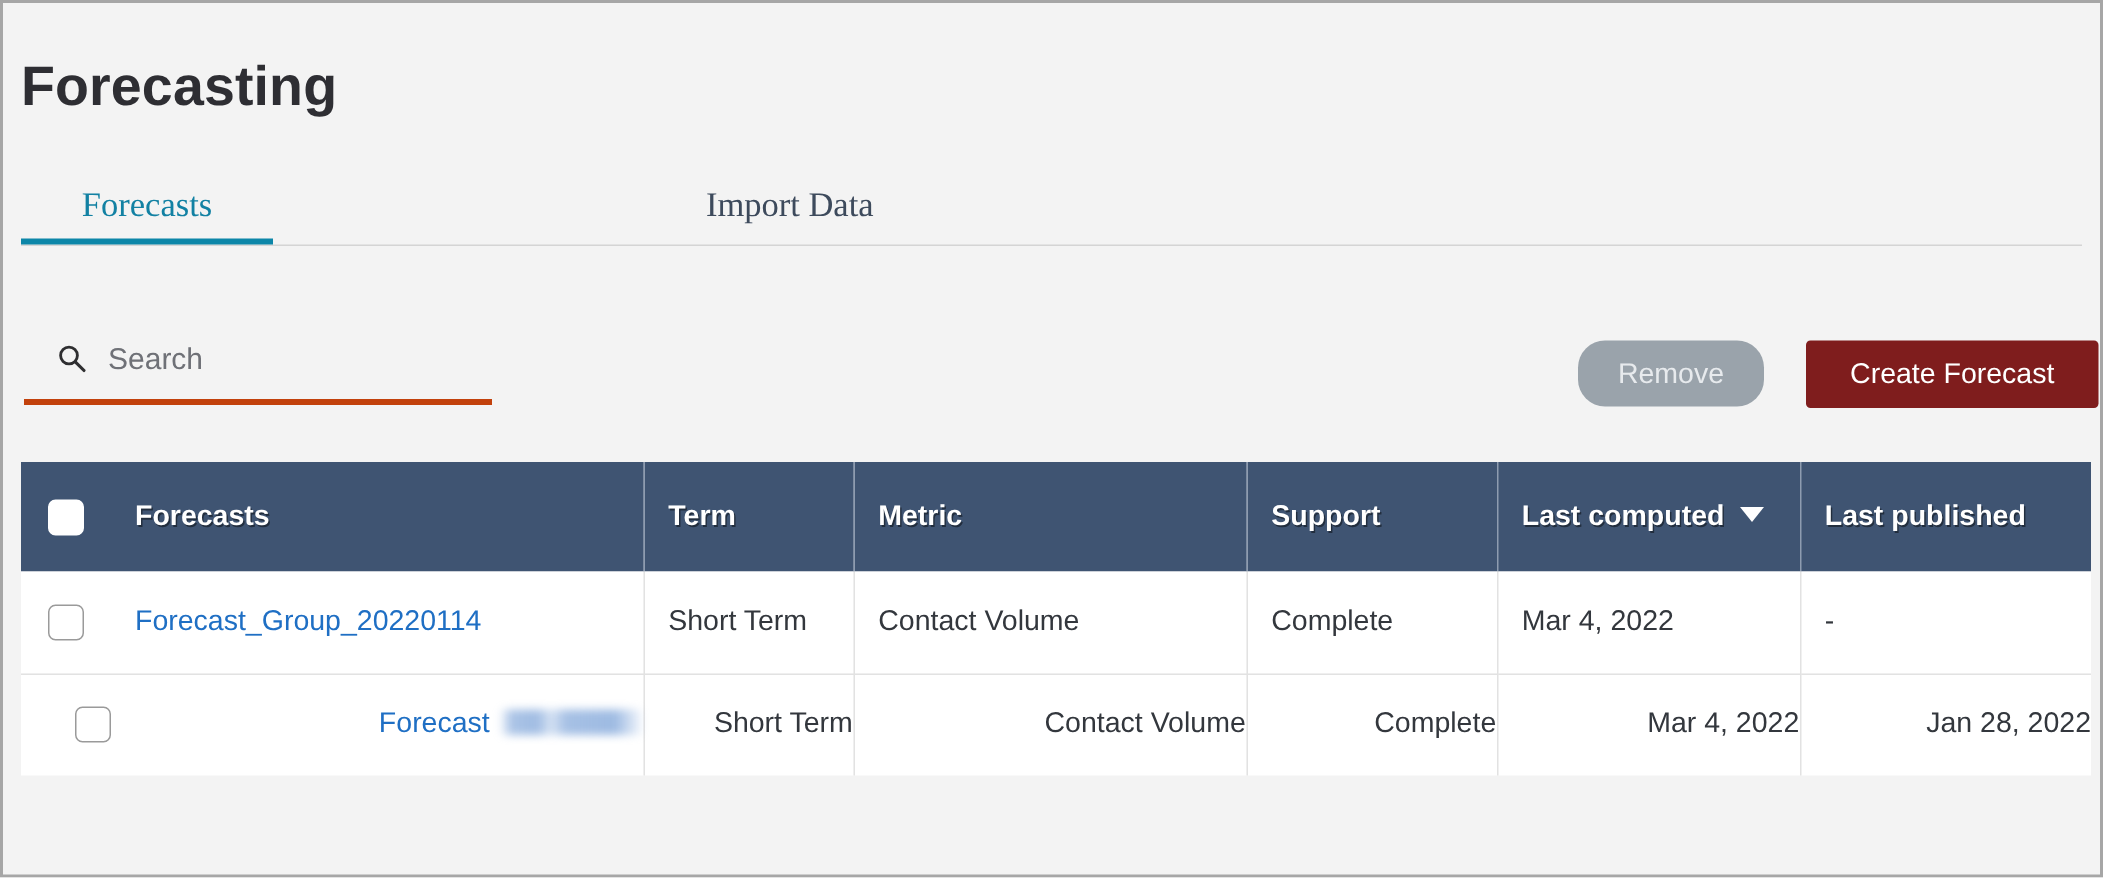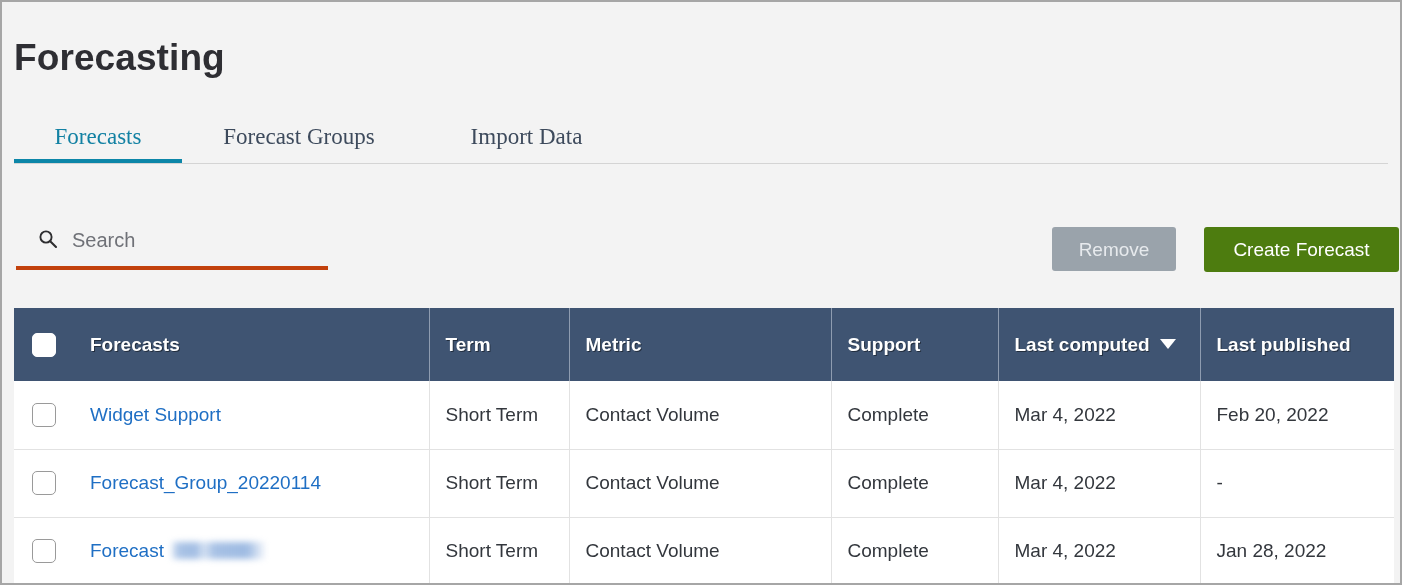--- a/index.html
+++ b/index.html
@@ -119,27 +119,28 @@
     line-height: 1;
   }
   .btn-remove {
     left: 1050px;
     top: 225px;
     width: 124px;
     height: 44px;
     background: #9aa3ab;
     color: #e7eaed;
     cursor: default;
+    border-radius: 18px;
   }
   .btn-create {
     left: 1202px;
     top: 225px;
     width: 195px;
     height: 45px;
-    background: #4d7c0f;
+    background: #7f1d1d;
   }
 
   
   .table {
     position: absolute;
     left: 12px;
     top: 306px;
     width: 1380px;
     border-collapse: collapse;
     table-layout: fixed;
@@ -174,21 +175,21 @@
     color: #33373d;
     vertical-align: middle;
     white-space: nowrap;
   }
   .table td:last-child { border-right: none; }
   .table td.col-check {
     padding-left: 0;
     text-align: center;
     border-right: none;
   }
-  .table tr:last-child td { border-bottom: none; }
+  .table tr:last-child td { border-bottom: none; text-align: right; }
 
   .c-check { width: 60px; }
   .c-name  { width: 355px; }
   .c-type  { width: 140px; }
   .c-metric{ width: 262px; }
   .c-status{ width: 167px; }
   .c-comp  { width: 202px; }
   .c-pub   { width: 194px; }
 
   .cb {
@@ -258,21 +259,20 @@
 </style>
 </head>
 <body>
 
 <div id="app">
 
   <h1 class="page-title">Forecasting</h1>
 
   <div class="tabbar">
     <div class="tab tab-0 active">Forecasts</div>
-    <div class="tab tab-1">Forecast Groups</div>
     <div class="tab tab-2">Import Data</div>
   </div>
 
   <div class="search-wrap">
     <span class="search-icon">
       <svg width="20" height="20" viewBox="0 0 20 20">
         <circle cx="8" cy="8" r="5.6" fill="none" stroke="#2e2e30" stroke-width="1.9"></circle>
         <line x1="12.2" y1="12.2" x2="18" y2="18" stroke="#2e2e30" stroke-width="2.1" stroke-linecap="round"></line>
       </svg>
     </span>
@@ -311,33 +311,20 @@
         </th>
         <th>
           <span>Last computed</span><span class="sort-caret"></span>
         </th>
         <th>
           <span>Last published</span>
         </th>
       </tr>
     </thead>
     <tbody>
-      <tr>
-        <td class="col-check">
-          <span class="cb cb-row"></span>
-        </td>
-        <td>
-          <a class="row-link">Widget Support</a>
-        </td>
-        <td>Short Term</td>
-        <td>Contact Volume</td>
-        <td>Complete</td>
-        <td>Mar 4, 2022</td>
-        <td>Feb 20, 2022</td>
-      </tr>
       <tr>
         <td class="col-check">
           <span class="cb cb-row"></span>
         </td>
         <td>
           <a class="row-link">Forecast_Group_20220114</a>
         </td>
         <td>Short Term</td>
         <td>Contact Volume</td>
         <td>Complete</td>

